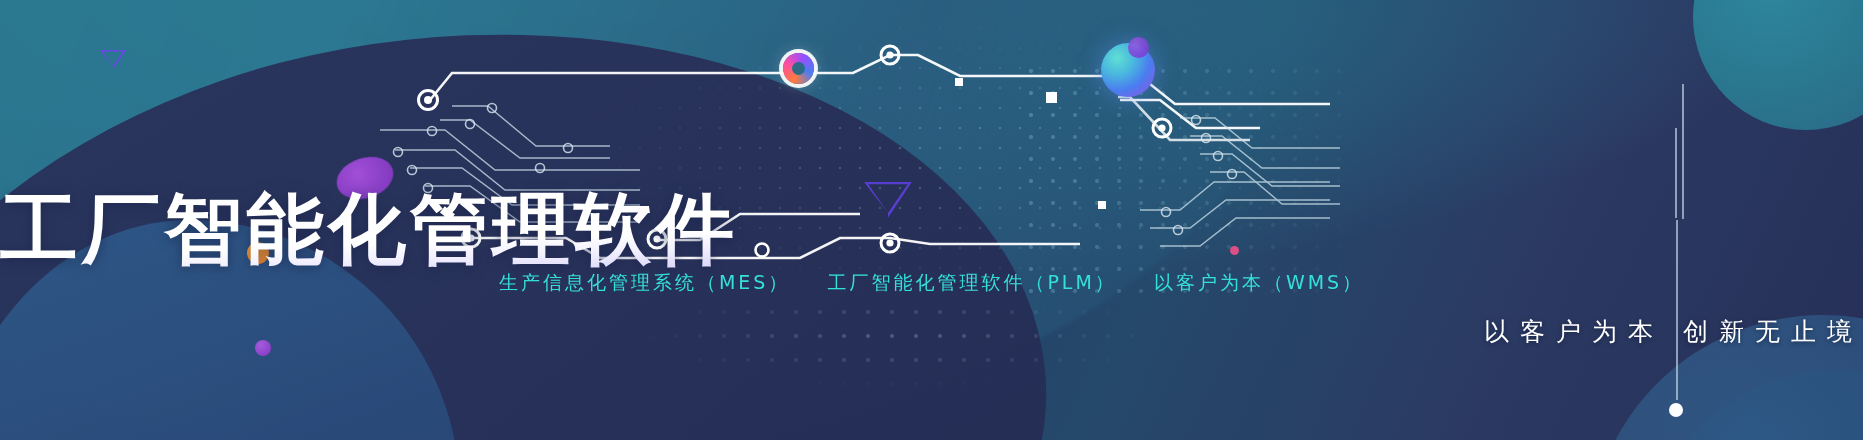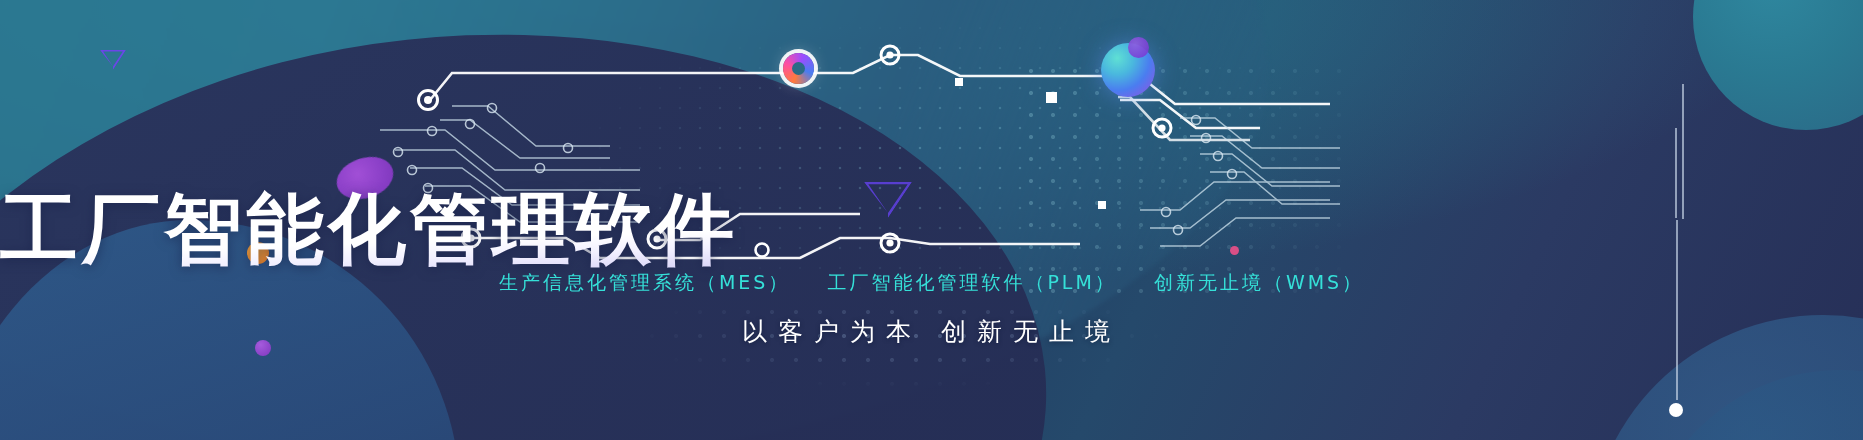--- a/index.html
+++ b/index.html
@@ -185,21 +185,21 @@
     font-size:19px;
     letter-spacing:3px;
     color:#35e0d8;
     white-space:nowrap;
   }
   .subtitle .seg{margin:0 14px;}
 
   .tagline{
     position:absolute;
     left:0;right:0;top:315px;
-    text-align:center;
+    text-align:right;
     font-size:25px;
     letter-spacing:11px;
     color:#ffffff;
     text-shadow:0 1px 4px rgba(10,20,50,.6);
   }
 </style>
 </head>
 <body>
 
 <div class="banner">
@@ -300,19 +300,19 @@
   <div class="sphere-sm"></div>
   <div class="ring-color"></div>
 
   <div class="content">
 
     <h1 class="title">工厂智能化管理软件</h1>
 
     <div class="subtitle">
       <span class="seg">生产信息化管理系统（MES）</span>
       <span class="seg">工厂智能化管理软件（PLM）</span>
-      <span class="seg">创新无止境（WMS）</span>
+      <span class="seg">以客户为本（WMS）</span>
     </div>
 
     <div class="tagline">以客户为本 创新无止境</div>
   </div>
 
 </div>
 
 </body></html>

